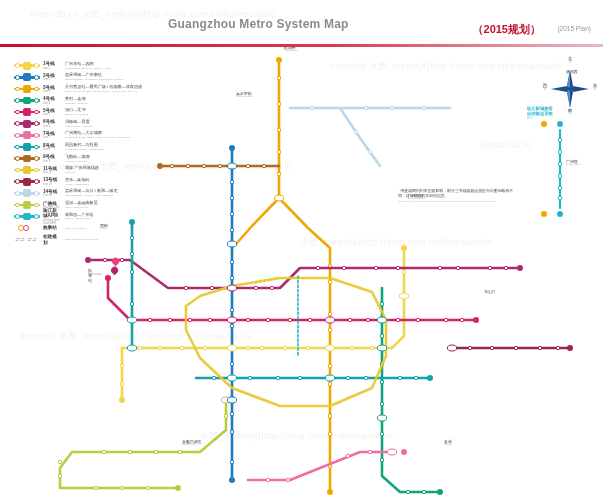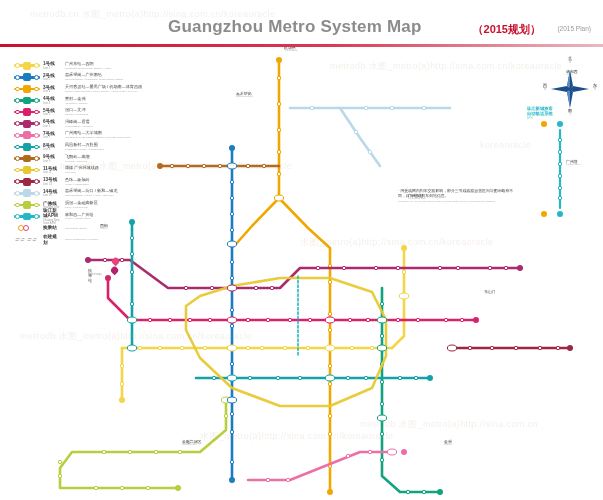--- a/index.html
+++ b/index.html
@@ -13,21 +13,21 @@
 
   
   .wm-layer { position: absolute; inset: 0; pointer-events: none; z-index: 40; overflow: hidden; }
   .wm { position: absolute; color: rgba(184,150,120,0.16); font-size: 9px;
         white-space: nowrap; font-family: "Liberation Sans", sans-serif; letter-spacing: .4px; }
 
   
   .header { position: absolute; left: 0; top: 0; width: 603px; height: 48px; z-index: 30; }
   .title-cn { position: absolute; left: 14px; top: 9px; font-size: 21px; font-weight: bold;
               color: #c8102e; letter-spacing: 1px; font-family: "DejaVu Sans", sans-serif; }
-  .title-en { position: absolute; left: 168px; top: 17px; font-size: 17px; font-weight: bold;
+  .title-en { position: absolute; left: 168px; top: 17px; font-size: 12px; font-weight: bold;
               color: #8c8c8c; letter-spacing: .2px; }
   .plan-cn { position: absolute; right: 62px; top: 22px; font-size: 11px; font-weight: bold; color: #c8102e; }
   .plan-en { position: absolute; right: 12px; top: 25px; font-size: 6.5px; color: #9a9a9a; }
   .hdr-rule { position: absolute; left: 0; top: 44px; width: 603px; height: 3px;
               background: linear-gradient(to right,#c8102e 0%, #d93a54 55%, #e8b9c2 100%); }
 
   
   .legend { position: absolute; left: 14px; top: 60px; width: 130px; z-index: 25; }
   .lg-row { position: relative; height: 11.6px; display: flex; align-items: center; }
   .lg-swatch { position: relative; width: 26px; height: 11px; flex: none; }
@@ -718,17 +718,16 @@
     <div class="nn-en">To transfer on APM Please refer to Chart in Tianhe Station of Line 3 and follow the guidance.</div>
   </div>
 
   <div class="wm-layer">
     <div class="wm" style="left:30px;  top:8px;">metrodb.cn 水图_metro(a)http://sina.com.cn/koreaoracle</div>
     <div class="wm" style="left:330px; top:60px;">metrodb 水图_metro(a)http://sina.com.cn/koreaoracle</div>
     <div class="wm" style="left:60px;  top:160px;">metrodb 水图_metro(a)http://sina.com.cn/koreaoracle</div>
     <div class="wm" style="left:300px; top:236px;">水图_metro(a)http://sina.com.cn/koreaoracle</div>
     <div class="wm" style="left:20px;  top:330px;">metrodb 水图_metro(a)http://sina.com.cn/koreaoracle</div>
     <div class="wm" style="left:200px; top:430px;">水图_metro(a)http://sina.com.cn/koreaoracle</div>
-    <div class="wm" style="left:360px; top:418px;">metrodb 水图_metro(a)http://sina.com.cn</div>
     <div class="wm" style="left:480px; top:140px;">koreaoracle</div>
   </div>
 
 </div>
 
 </body></html>

